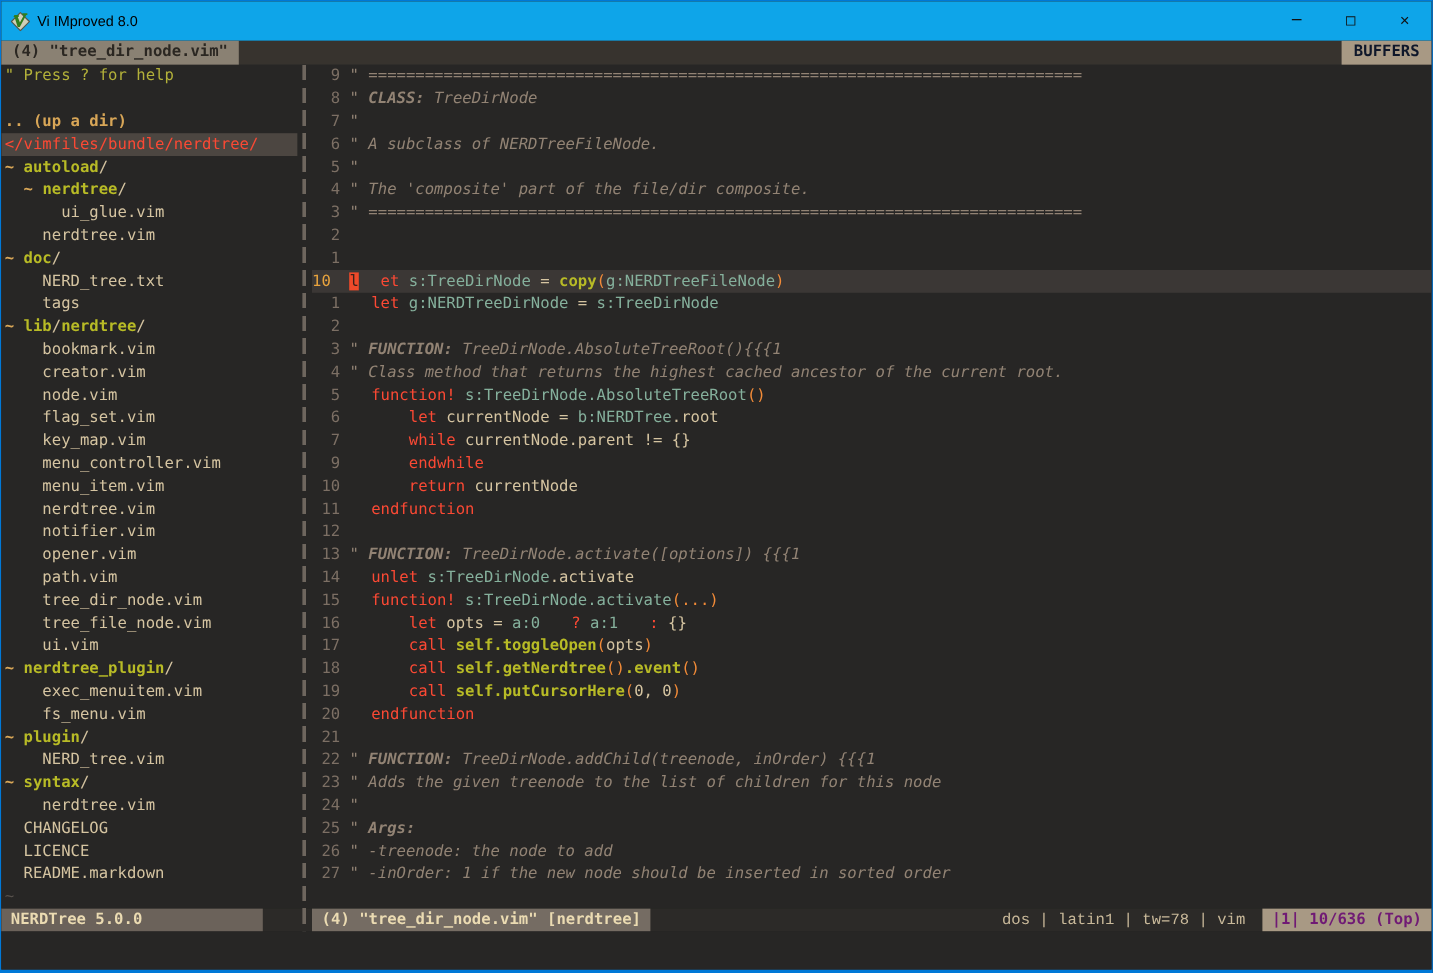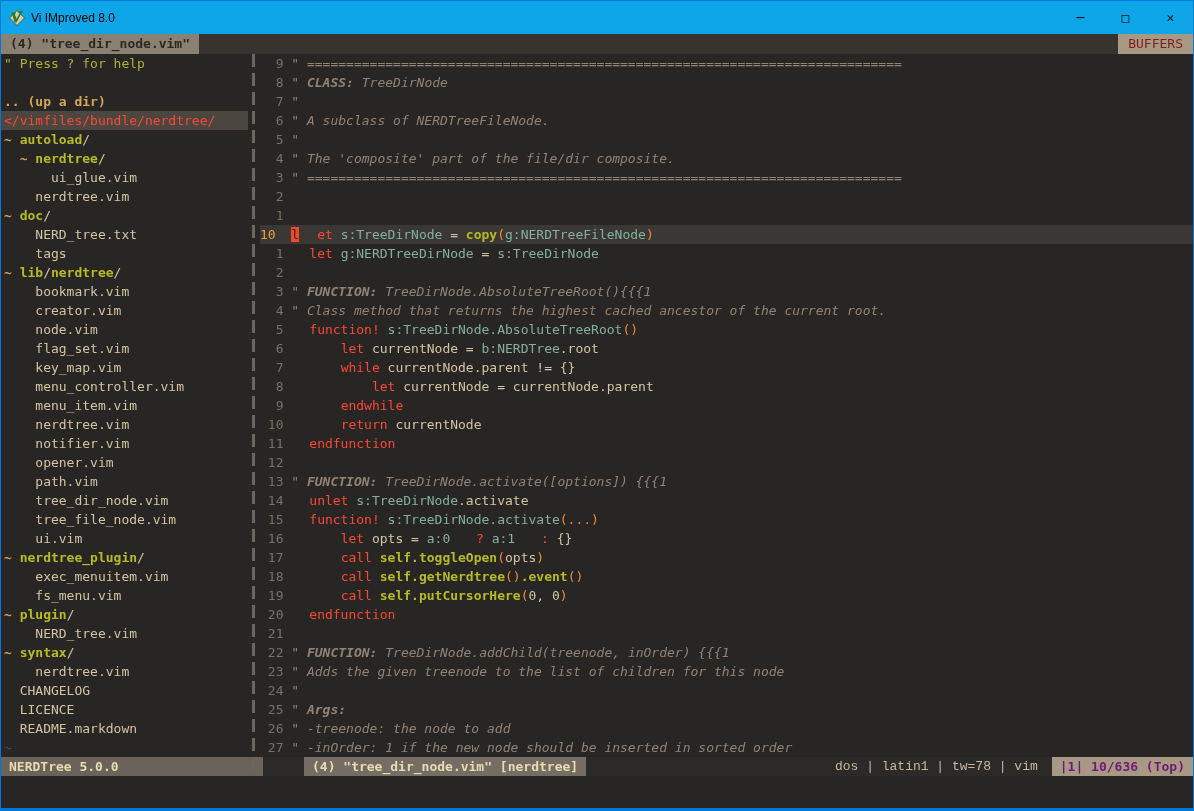--- a/index.html
+++ b/index.html
@@ -15,21 +15,21 @@
   .titlebar .title { font-size:12px; color:#000; }
   .titlebar .spacer { flex:1; }
   .winbtn {
     width:45px; height:29px; display:flex; align-items:center; justify-content:center;
     font-size:13px; color:#111; font-family:"DejaVu Sans Mono", monospace; cursor:default;
   }
   
   .tabline { height:20px; background:#37332e; display:flex; font-family:"DejaVu Sans Mono", monospace; font-size:13px; line-height:20px; }
   .tab { background:#8a8173; color:#2b2722; font-weight:bold; padding:0 9px; white-space:pre; }
   .tabline .fill { flex:1; }
-  .buffers { background:#a89984; color:#7f1d1d; font-weight:normal; padding:0 10px; }
+  .buffers { background:#a89984; color:#0f172a; font-weight:bold; padding:0 10px; }
   
   .main { position:relative; height:703px; background:#272625; font-family:"DejaVu Sans Mono", monospace; font-size:13px; }
   .row { height:19px; line-height:19px; white-space:pre; overflow:hidden; }
   .sidebar { position:absolute; left:0; top:0; width:247px; height:703px; overflow:hidden; }
   .sidebar .row { padding-left:3px; }
   .sidebar .rootrow { background:#4c4641; }
   .vsep { position:absolute; left:247px; top:0; width:12px; height:722px; }
   .vsep::before {
     content:""; position:absolute; left:4px; top:0; width:3px; height:100%;
     background:repeating-linear-gradient(to bottom, #6e665e 0 13px, transparent 13px 19px);
@@ -49,21 +49,21 @@
   .csr{ background:#ef4a2a; color:#3a211a; }
   
   .sh { color:#b3b13a; }
   .sg { color:#d8a657; font-weight:bold; }
   .sd { color:#b8bb26; font-weight:bold; }
   .sn { color:#d5c4a1; }
   .sr { color:#fb4934; }
   .st { color:#56504b; }
   
   .statusline { height:19px; display:flex; background:#2c2a28; font-family:"DejaVu Sans Mono", monospace; font-size:13px; line-height:19px; white-space:pre; }
-  .st-left  { width:262px; background:#6b625a; color:#ebdbb2; font-weight:bold; padding-left:8px; }
+  .st-left  { width:218px; background:#6b625a; color:#ebdbb2; font-weight:bold; padding-left:8px; }
   .st-gap1  { width:41px; }
   .st-file  { background:#756c63; color:#ebdbb2; font-weight:bold; padding:0 8px; }
   .st-fill  { flex:1; }
   .st-info  { color:#c9b99a; padding-right:14px;font-family:Liberation Mono, monospace; }
   .st-pos   { background:#a89984; color:#701a75; font-weight:bold; padding:0 8px; }
   
   .cmdline { height:36px; background:#272625; }
 </style>
 </head>
 <body>
@@ -142,21 +142,20 @@
         <div class="row"><span class="num">  2 </span></div>
         <div class="row"><span class="num">  1 </span></div>
         <div class="row cur"><span class="num">10  </span><span class="csr">l</span><span class="k">et</span><span class="n"> </span><span class="i">s:TreeDirNode</span><span class="n"> = </span><span class="f">copy</span><span class="p">(</span><span class="i">g:NERDTreeFileNode</span><span class="p">)</span></div>
         <div class="row"><span class="num">  1 </span><span class="k">let</span><span class="n"> </span><span class="i">g:NERDTreeDirNode</span><span class="n"> = </span><span class="i">s:TreeDirNode</span></div>
         <div class="row"><span class="num">  2 </span></div>
         <div class="row"><span class="num">  3 </span><span class="c">" </span><span class="cb">FUNCTION:</span><span class="c"> TreeDirNode.AbsoluteTreeRoot(){{{1</span></div>
         <div class="row"><span class="num">  4 </span><span class="c">" Class method that returns the highest cached ancestor of the current root.</span></div>
         <div class="row"><span class="num">  5 </span><span class="k">function!</span><span class="n"> </span><span class="i">s:TreeDirNode.AbsoluteTreeRoot</span><span class="p">()</span></div>
         <div class="row"><span class="num">  6 </span><span class="n">    </span><span class="k">let</span><span class="n"> currentNode = </span><span class="i">b:NERDTree</span><span class="n">.root</span></div>
         <div class="row"><span class="num">  7 </span><span class="n">    </span><span class="k">while</span><span class="n"> currentNode.parent != {}</span></div>
-        <div class="row"><span class="num">  8 </span><span class="n">        </span><span class="k">let</span><span class="n"> currentNode = currentNode.parent</span></div>
         <div class="row"><span class="num">  9 </span><span class="n">    </span><span class="k">endwhile</span></div>
         <div class="row"><span class="num"> 10 </span><span class="n">    </span><span class="k">return</span><span class="n"> currentNode</span></div>
         <div class="row"><span class="num"> 11 </span><span class="k">endfunction</span></div>
         <div class="row"><span class="num"> 12 </span></div>
         <div class="row"><span class="num"> 13 </span><span class="c">" </span><span class="cb">FUNCTION:</span><span class="c"> TreeDirNode.activate([options]) {{{1</span></div>
         <div class="row"><span class="num"> 14 </span><span class="k">unlet</span><span class="n"> </span><span class="i">s:TreeDirNode</span><span class="n">.activate</span></div>
         <div class="row"><span class="num"> 15 </span><span class="k">function!</span><span class="n"> </span><span class="i">s:TreeDirNode.activate</span><span class="p">(...)</span></div>
         <div class="row"><span class="num"> 16 </span><span class="n">    </span><span class="k">let</span><span class="n"> opts = </span><span class="i">a:0</span><span class="n"> </span><span class="k">?</span><span class="n"> </span><span class="i">a:1</span><span class="n"> </span><span class="k">:</span><span class="n"> {}</span></div>
         <div class="row"><span class="num"> 17 </span><span class="n">    </span><span class="k">call</span><span class="n"> </span><span class="f">self.toggleOpen</span><span class="p">(</span><span class="n">opts</span><span class="p">)</span></div>
         <div class="row"><span class="num"> 18 </span><span class="n">    </span><span class="k">call</span><span class="n"> </span><span class="f">self.getNerdtree</span><span class="p">()</span><span class="f">.event</span><span class="p">()</span></div>

